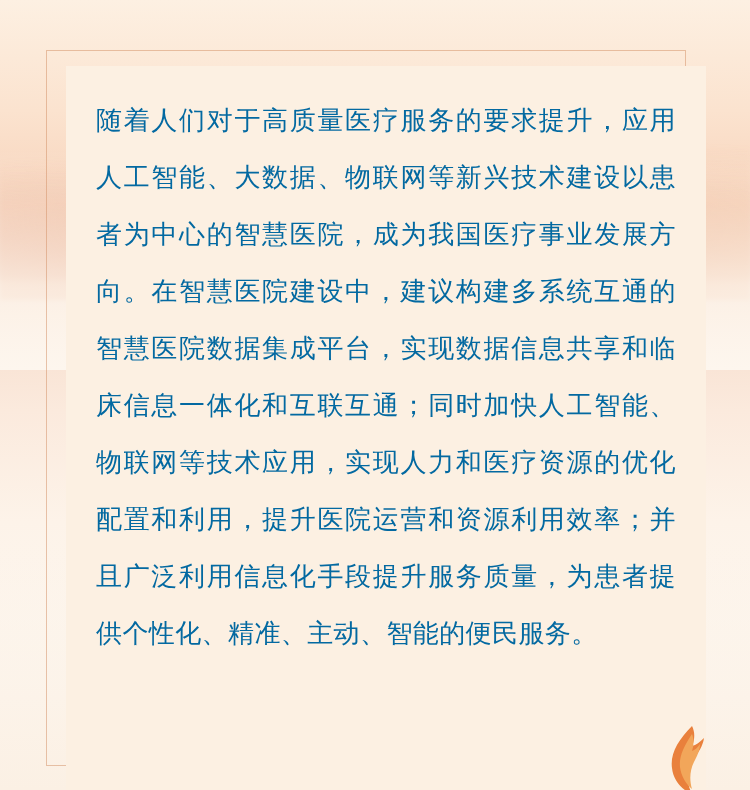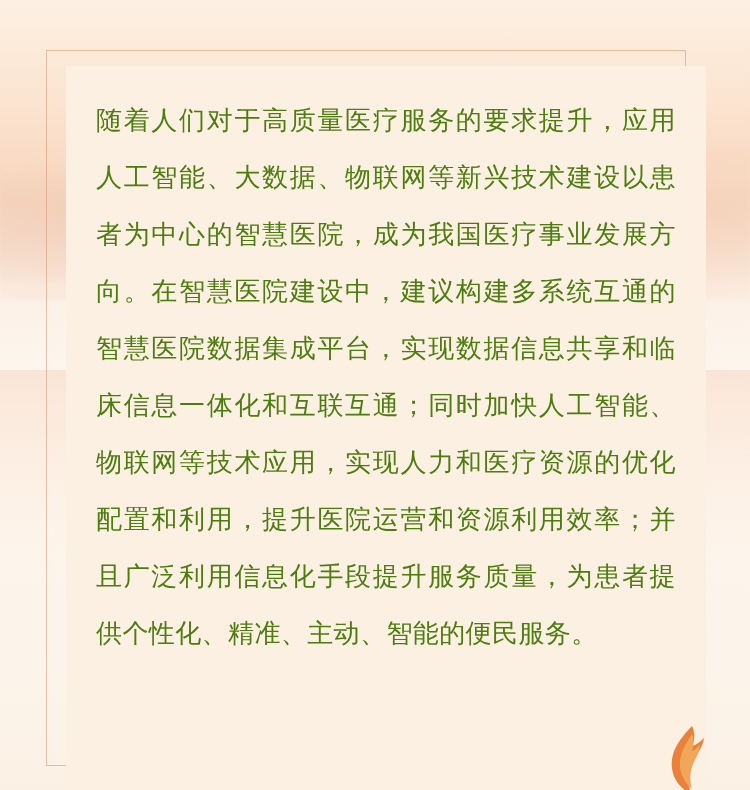--- a/index.html
+++ b/index.html
@@ -96,21 +96,21 @@
     background: #fcf0e2;
     box-sizing: border-box;
     padding: 26px 30px 20px 30px;
     overflow: hidden;
   }
 
   .body-text {
     font-family: "Liberation Serif", "DejaVu Serif", serif;
     font-size: 26px;
     line-height: 57px;
-    color: #4d7c0f;
+    color: #0369a1;
     letter-spacing: 0.4px;
     text-align: justify;
     text-justify: inter-ideograph;
     margin: 0;
     font-weight: 500;
     text-indent: 0;
     white-space: pre-wrap;
   }
 
   

